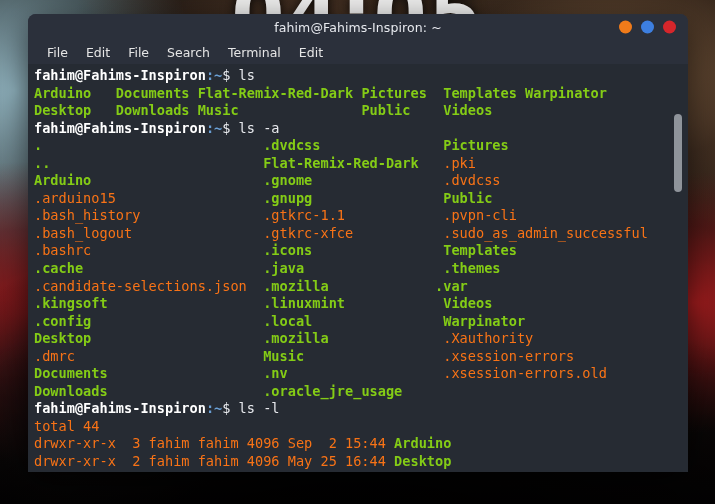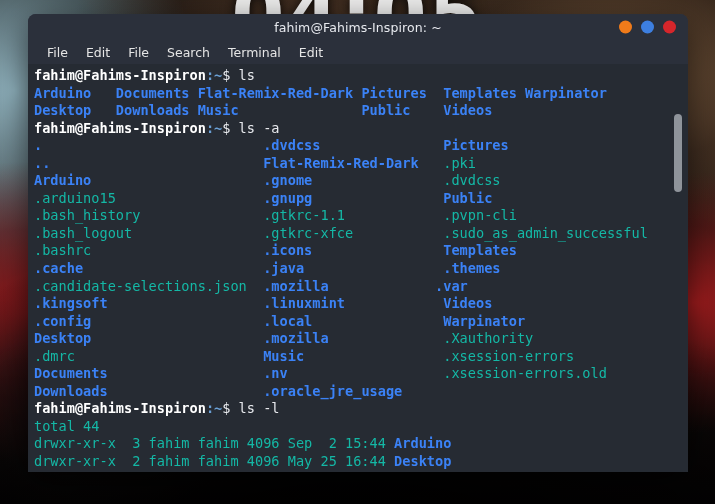--- a/index.html
+++ b/index.html
@@ -90,22 +90,22 @@
     margin:0;
     font-family:"DejaVu Sans Mono","Liberation Mono",monospace;
     font-size:13.6px;
     line-height:17.55px;
     color:#d3d7de;
     white-space:pre;
     letter-spacing:0px;
   }
   .c-green{color:#ffffff;font-weight:700;}
   .c-blue{color:#6a9fd4;font-weight:700;}
-  .c-dir{color:#3b82f6;font-weight:700;}
-  .c-file{color:#14b8a6;}
+  .c-dir{color:#84cc16;font-weight:700;}
+  .c-file{color:#f97316;}
   .c-white{color:#e8eaee;}
 
   
   #scroll-track{
     position:absolute;right:3px;top:0;width:11px;height:100%;
     background:transparent;
   }
   #scroll-thumb{
     position:absolute;right:3px;top:50px;width:8px;height:78px;
     background:#8f949b;border-radius:4px;cursor:pointer;

